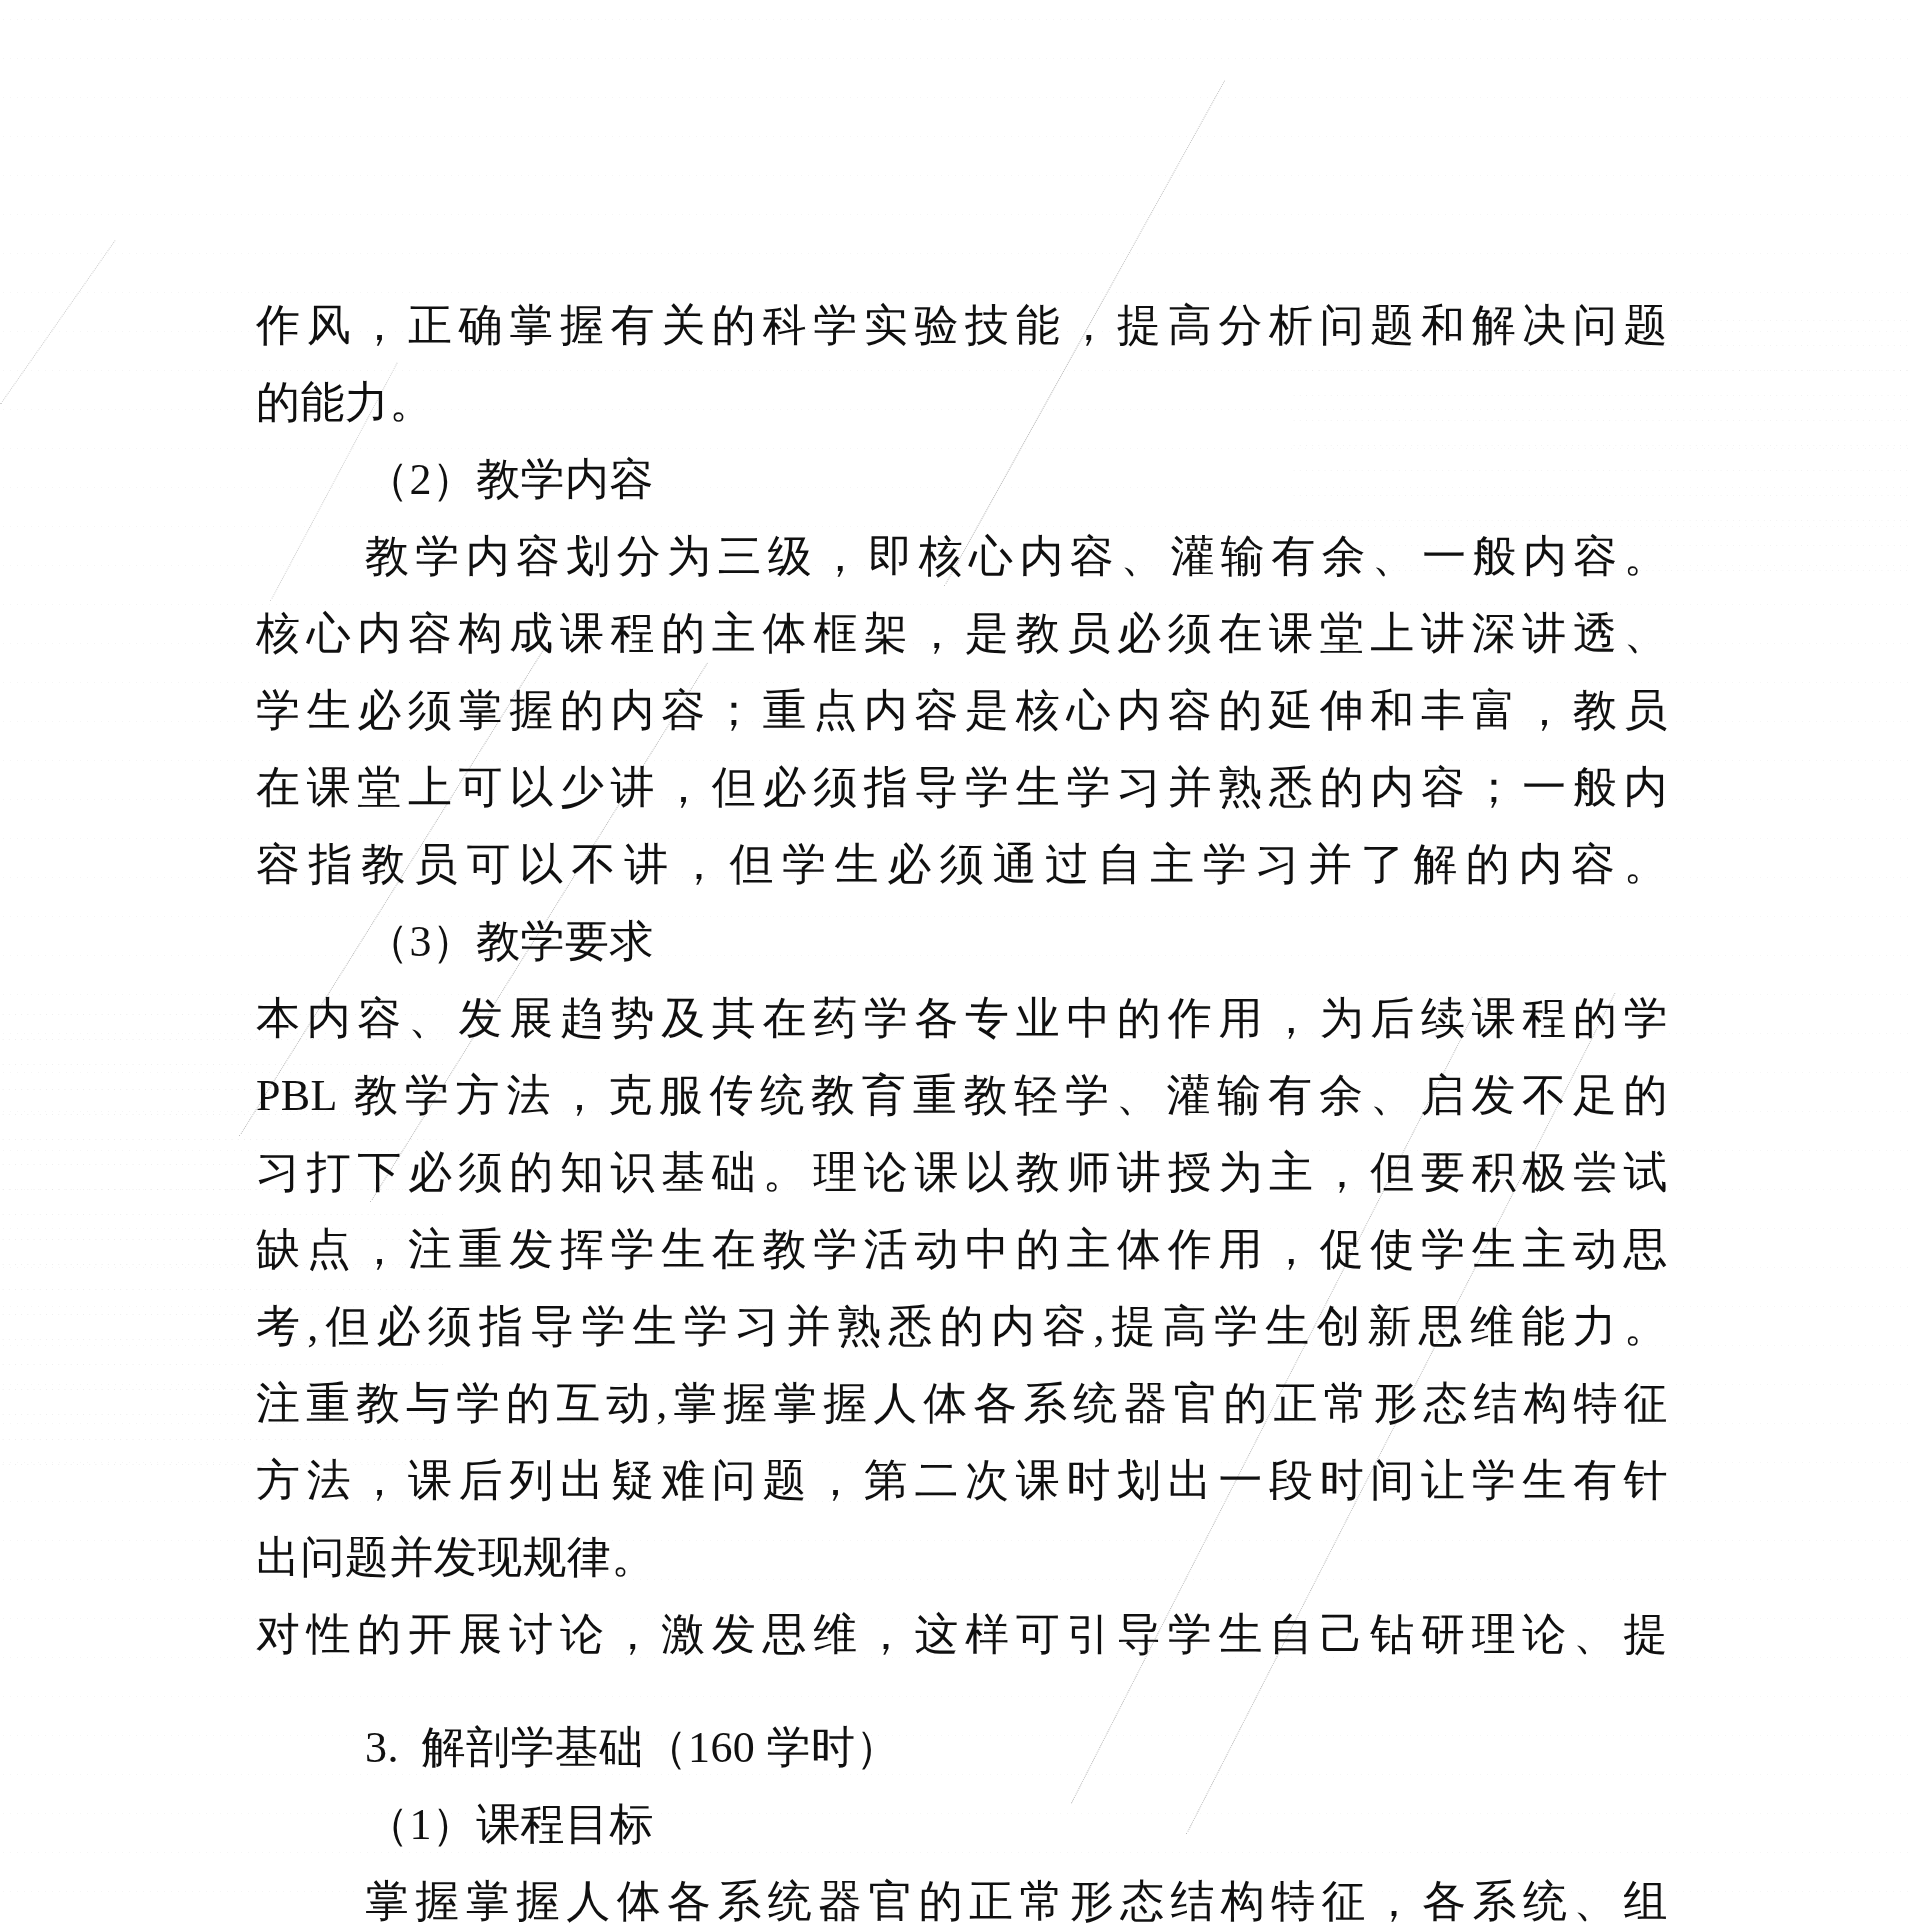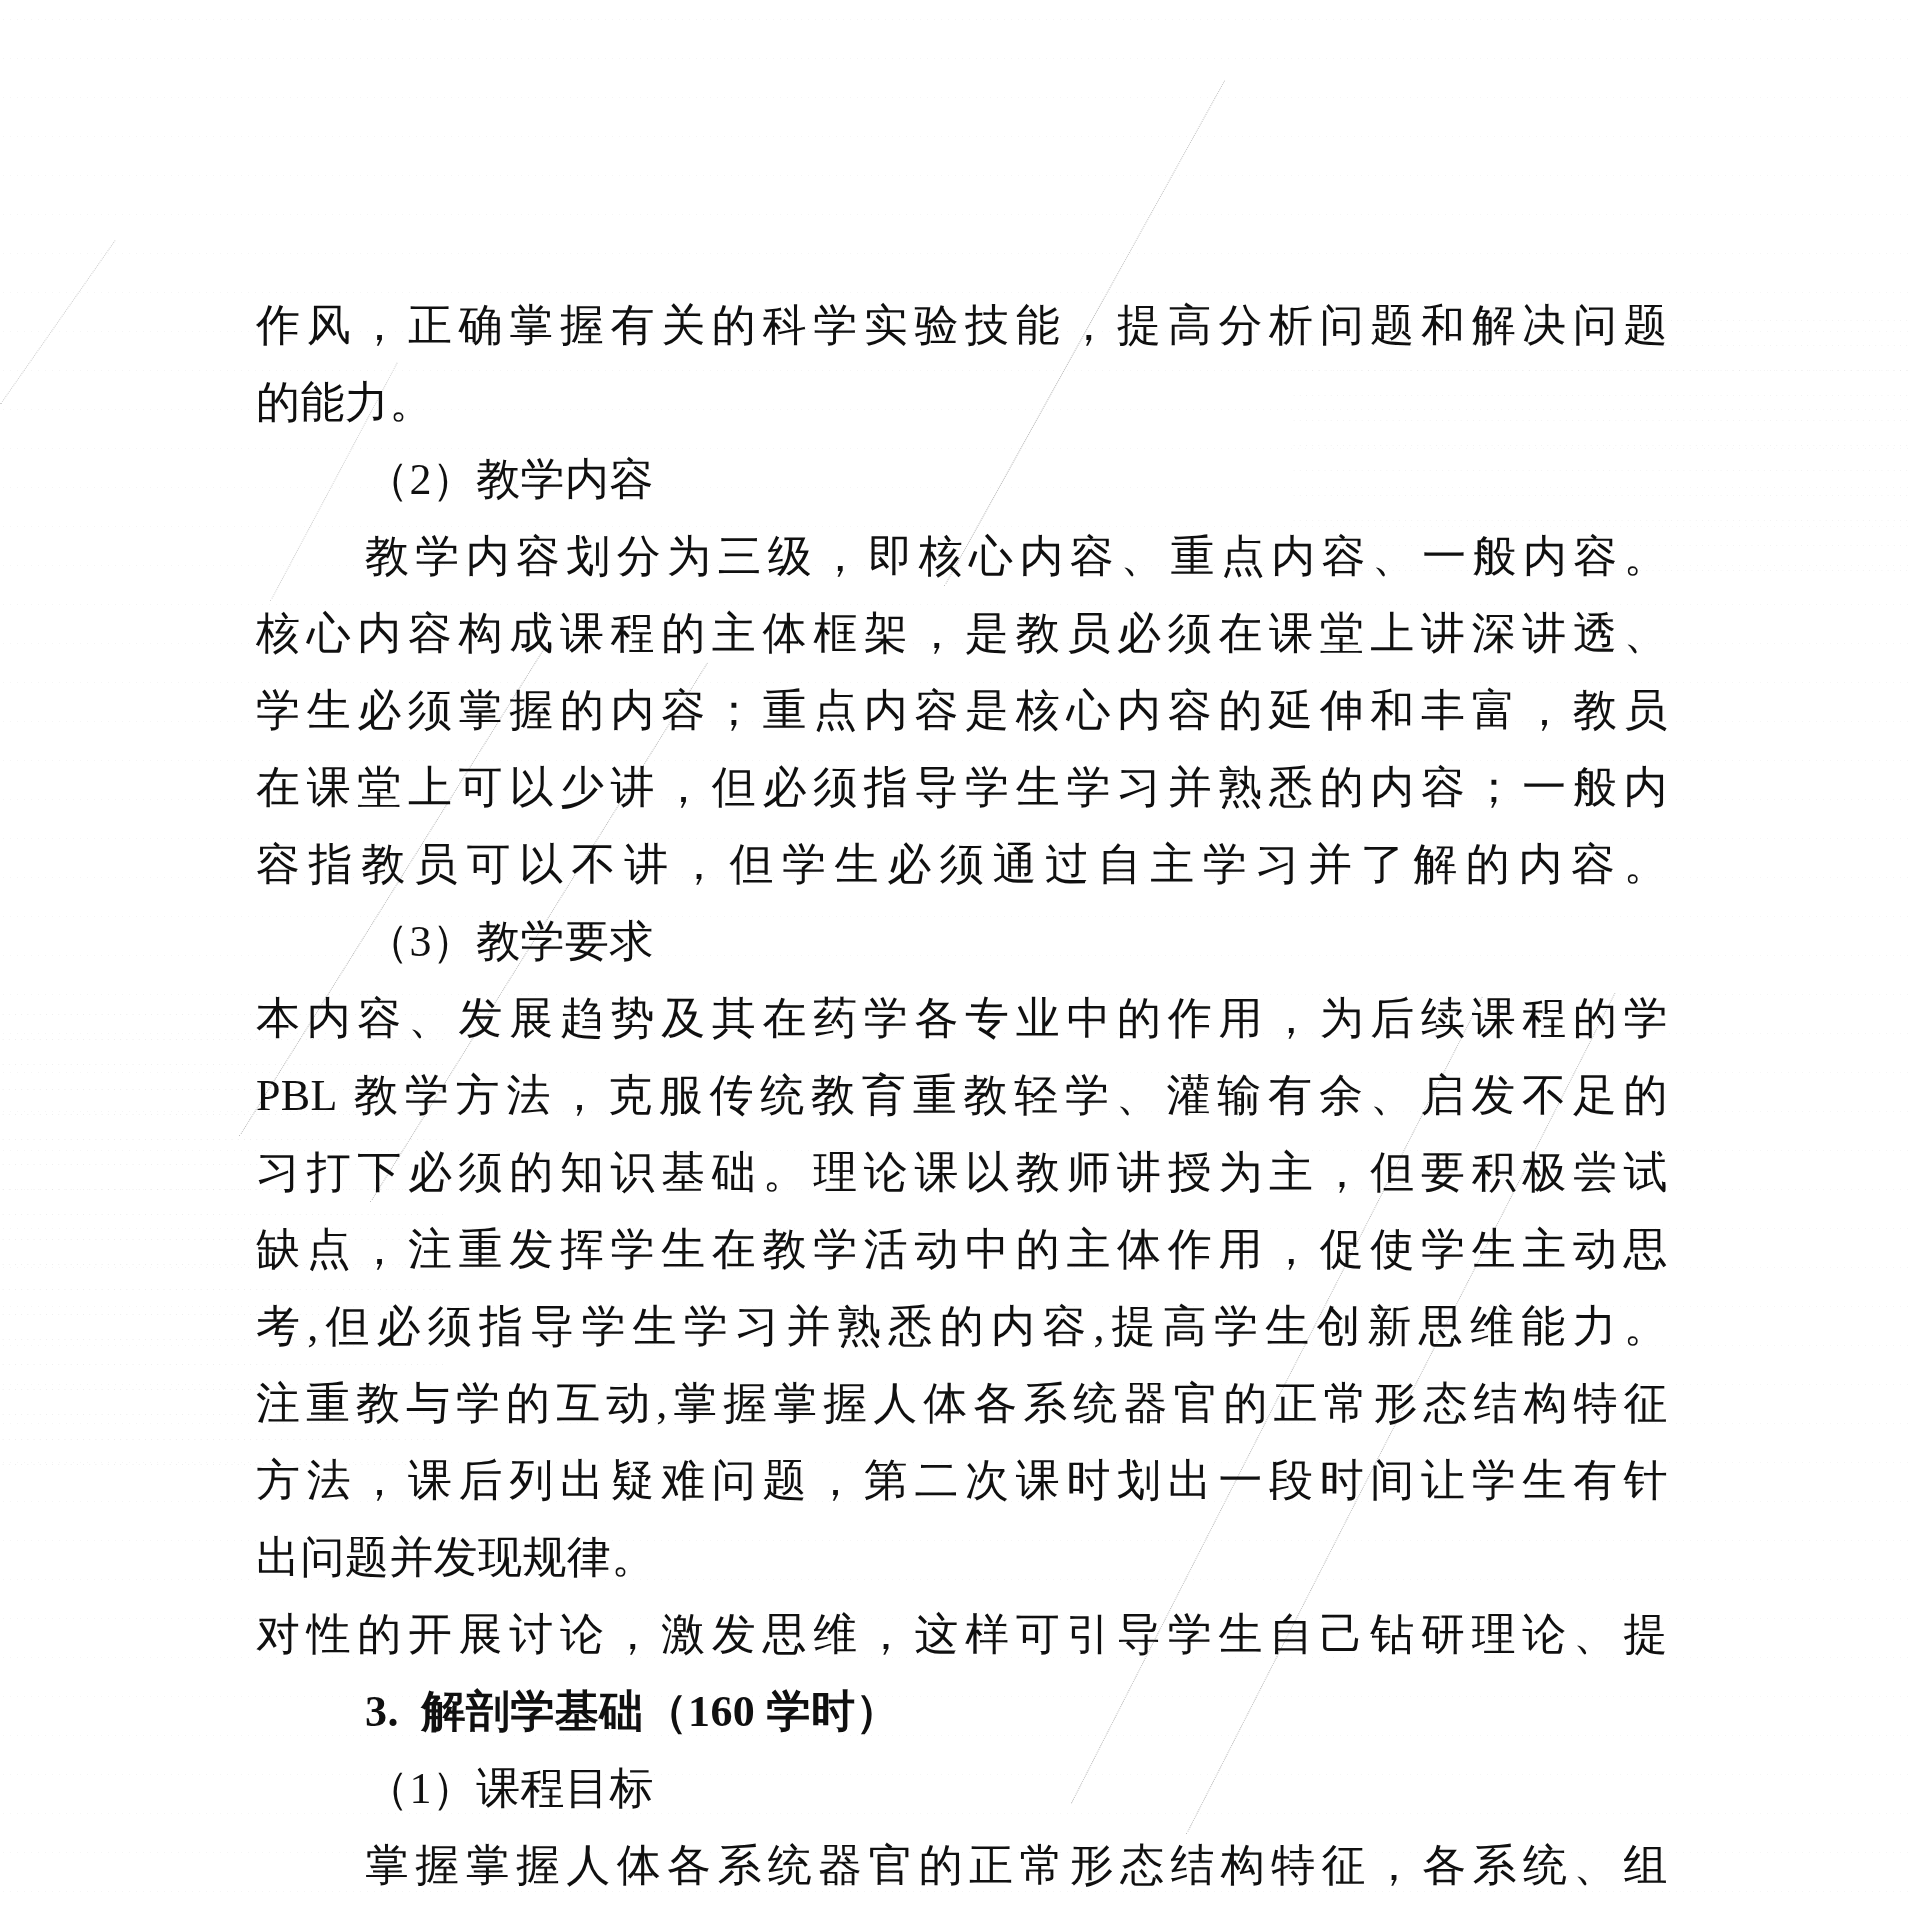--- a/index.html
+++ b/index.html
@@ -53,21 +53,21 @@
   .line {
     font-size:44px;
     line-height:77px;
     height:77px;
     letter-spacing:0.4px;
     white-space:pre-wrap;
     overflow:visible;
   }
   .line.fill { text-align:justify; text-align-last:justify; }
   .line.indent { text-indent:109px; }
-  .line.bold { font-weight:bold; }
+  .line.bold { font-weight:normal;margin-top:36px; }
 </style>
 </head>
 <body>
 
 <div class="page">
 
   <div class="dots"></div>
 
   <div class="patch p2"></div>
   <div class="patch p3"></div>
@@ -79,21 +79,21 @@
     <div class="diag d5"></div>
 
     <div class="diag d8"></div>
     <div class="diag d9"></div>
   </div>
 
   <main class="body-col" id="text-column">
       <div class="line fill">作风，正确掌握有关的科学实验技能，提高分析问题和解决问题</div>
       <div class="line">的能力。</div>
       <div class="line indent">（2）教学内容</div>
-      <div class="line fill indent">教学内容划分为三级，即核心内容、重点内容、一般内容。</div>
+      <div class="line fill indent">教学内容划分为三级，即核心内容、灌输有余、一般内容。</div>
       <div class="line fill">核心内容构成课程的主体框架，是教员必须在课堂上讲深讲透、</div>
       <div class="line fill">学生必须掌握的内容；重点内容是核心内容的延伸和丰富，教员</div>
       <div class="line fill">在课堂上可以少讲，但必须指导学生学习并熟悉的内容；一般内</div>
       <div class="line fill">容指教员可以不讲，但学生必须通过自主学习并了解的内容。</div>
       <div class="line indent">（3）教学要求</div>
       <div class="line fill">本内容、发展趋势及其在药学各专业中的作用，为后续课程的学</div>
       <div class="line fill">PBL 教学方法，克服传统教育重教轻学、灌输有余、启发不足的</div>
       <div class="line fill">习打下必须的知识基础。理论课以教师讲授为主，但要积极尝试</div>
       <div class="line fill">缺点，注重发挥学生在教学活动中的主体作用，促使学生主动思</div>
       <div class="line fill">考,但必须指导学生学习并熟悉的内容,提高学生创新思维能力。</div>

